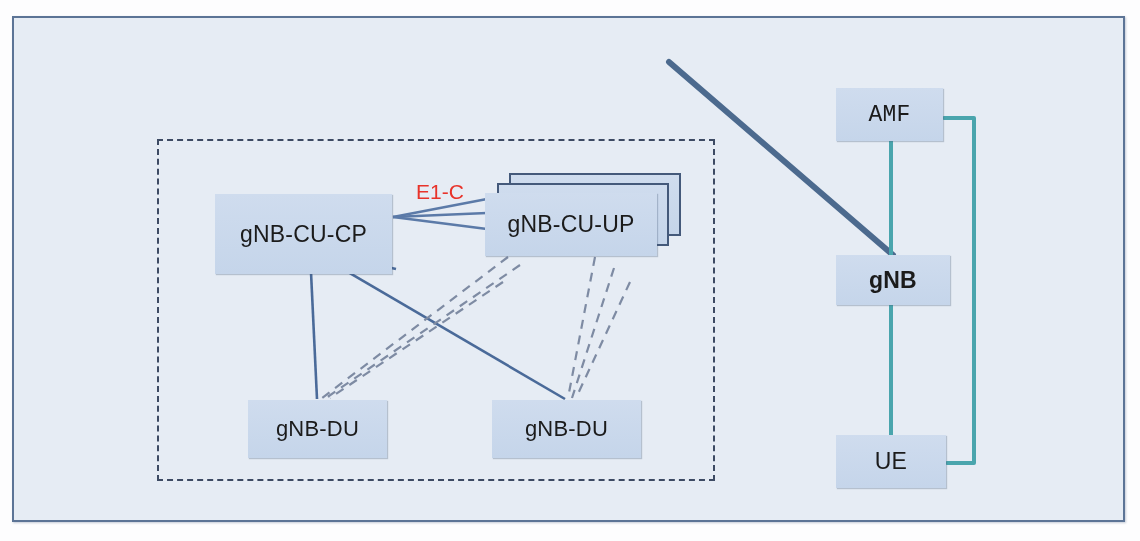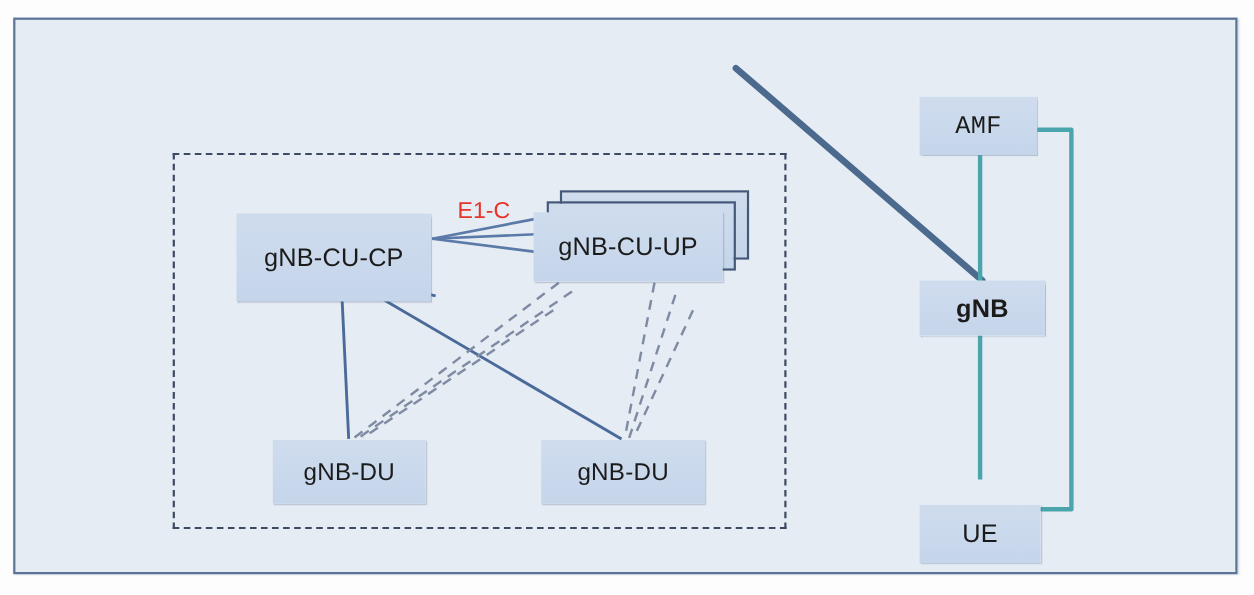--- a/index.html
+++ b/index.html
@@ -123,21 +123,21 @@
 
 
   <div class="node" style="left:836px; top:88px; width:107px; height:53px;font-family:Liberation Mono, monospace;">
     <span>AMF</span>
   </div>
 
   <div class="node" style="left:836px; top:255px; width:114px; height:50px;font-weight:bold;">
     <span>gNB</span>
   </div>
 
-  <div class="node" style="left:836px; top:435px; width:110px; height:53px;margin-top:24px;">
+  <div class="node" style="left:836px; top:435px; width:110px; height:53px;">
     <span>UE</span>
   </div>
 
   <div class="node" style="left:215px; top:182px; width:177px; height:80px;margin-top:12px;">
     <span>gNB-CU-CP</span>
   </div>
 
   <div class="stack-shadow" style="left:509px; top:173px; width:172px; height:63px;"></div>
   <div class="stack-shadow" style="left:497px; top:183px; width:172px; height:63px; z-index:4;"></div>
   <div class="node" style="left:485px; top:193px; width:172px; height:63px;">

